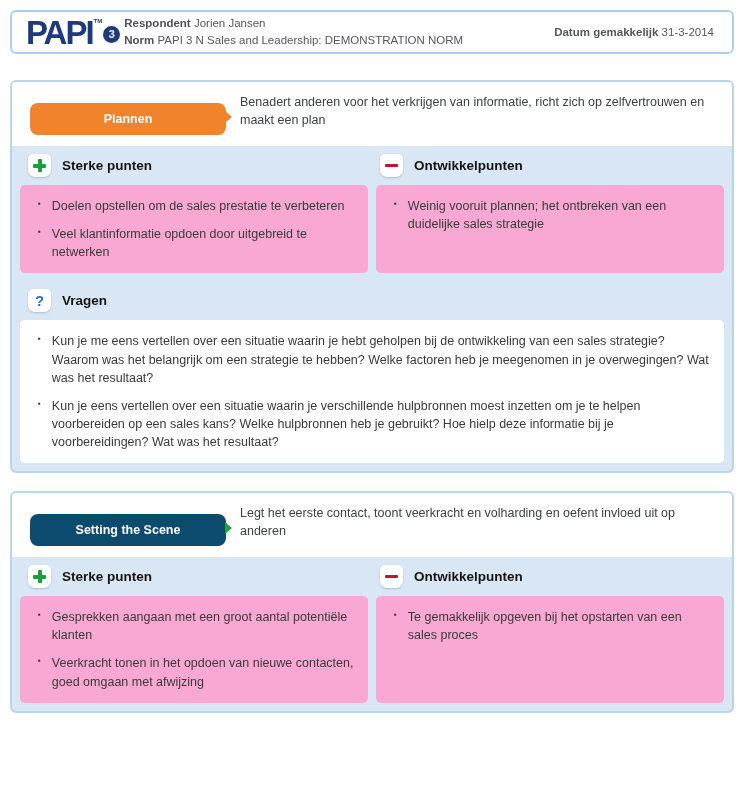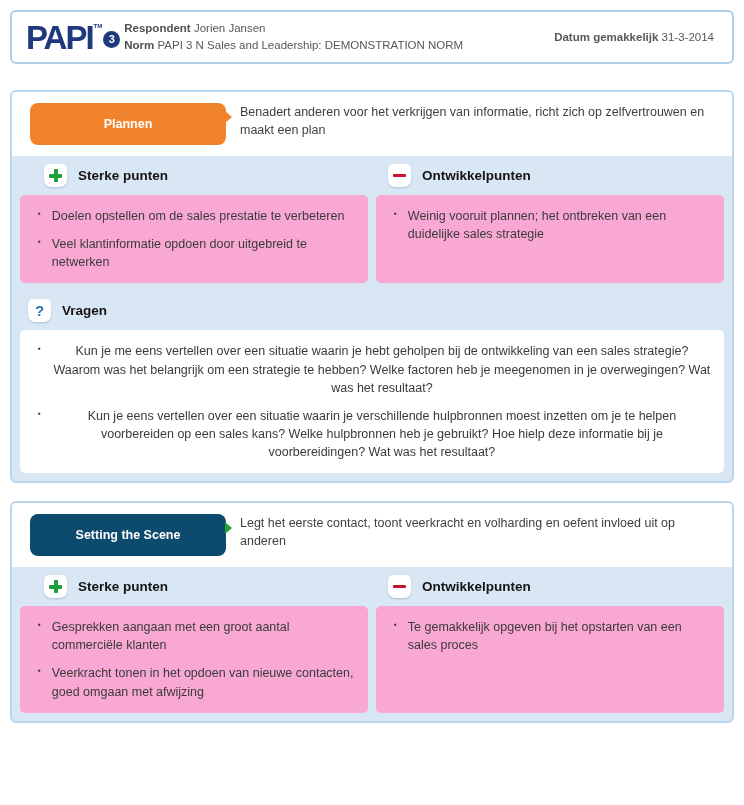--- a/index.html
+++ b/index.html
@@ -5,21 +5,21 @@
   * { box-sizing: border-box; margin: 0; padding: 0; }
   html,body { width: 744px; height: 805px; background: #ffffff; overflow: hidden; }
   body { font-family: "Liberation Sans", sans-serif; color: #3a3a3a; }
 
   
   .header-card {
     margin: 10px 10px 26px 10px;
     border: 2px solid #aecfec;
     border-radius: 6px;
     background: #fff;
-    height: 54px;
+    height: 44px;
     display: flex;
     align-items: center;
     padding: 4px 14px;
   }
   .logo-wrap { display: flex; align-items: flex-start; }
   .logo-text {
     font-size: 33px; font-weight: bold; letter-spacing: -2px;
     color: #1f3a7c; line-height: 1; font-family: "Liberation Sans", sans-serif;
   }
   .logo-tm { font-size: 6px; font-weight: bold; color: #1f3a7c; margin-left: 1px; margin-top: 2px; }
@@ -43,38 +43,38 @@
   }
   .section-head {
     background: #fff;
     padding: 9px 14px 11px 18px;
     display: flex;
     align-items: flex-start;
     gap: 14px;
   }
   .badge {
     position: relative;
-    min-width: 196px; max-width: 196px; height: 42px;
+    min-width: 196px; max-width: 196px; height: 32px;
     border-radius: 8px;
     color: #fff; font-size: 12.5px; font-weight: bold;
     display: flex; align-items: center; justify-content: center;
-    margin-top: 2px;
+    margin-top: 12px;
   }
   .badge::after {
     content: ""; position: absolute; right: -6px; top: 8px;
     border-top: 6px solid transparent; border-bottom: 6px solid transparent;
     border-left: 7px solid #000;
   }
   .sec-orange .badge { background: #f0832c; }
   .sec-orange .badge::after { border-left-color: #f0832c; }
   .sec-green .badge { background: #0c4a6e; }
   .sec-green .badge::after { border-left-color: #1fa33a; }
   .section-desc { font-size: 12.5px; color: #3f4043; line-height: 1.45; padding-top: 2px; }
 
-  .points-row { display: flex; padding: 8px 8px 6px 8px; margin-left: 16px; }
+  .points-row { display: flex; padding: 8px 8px 6px 8px; }
   .points-row .half { flex: 1; display: flex; align-items: center; gap: 11px; padding-left: 8px; }
   .icon-sq {
     width: 23px; height: 23px; background: #fff;
     border-radius: 5px 5px 7px 7px;
     box-shadow: 0 1px 2px rgba(40,70,110,.25);
     display: flex; align-items: center; justify-content: center;
     flex: 0 0 auto;
   }
   .plus-glyph { position: relative; width: 13px; height: 13px; }
   .plus-glyph::before { content: ""; position: absolute; left: 0; top: 5px; width: 13px; height: 3.5px; background: #1c9e3a; border-radius: 1px; }
@@ -87,21 +87,21 @@
   .card {
     background: #f9a8d4; border-radius: 5px; flex: 1;
     padding: 12px 10px 12px 12px;
   }
   ul.blist { list-style: none; }
   ul.blist li { display: flex; gap: 11px; font-size: 12.5px; line-height: 1.45; color: #3a3a3a; margin-bottom: 10px; }
   ul.blist li:last-child { margin-bottom: 0; }
   ul.blist li::before { content: "▪"; font-size: 8px; color: #333; line-height: 1.8; flex: 0 0 auto; margin-left: 6px; }
 
   .vragen-row { display: flex; align-items: center; gap: 11px; padding: 8px 8px 6px 16px; }
-  .vragen-card { margin: 2px 8px 8px 8px; background: #fff; border-radius: 5px; padding: 12px 12px 12px 12px; text-align: center; }
+  .vragen-card { margin: 2px 8px 8px 8px; background: #fff; border-radius: 5px; padding: 12px 12px 12px 12px; }
 </style>
 </head>
 <body>
 
 <div class="header-card">
   <div class="logo-wrap">
     <span class="logo-text">PAPI</span>
     <span class="logo-tm">TM</span>
     <span class="logo-circle">3</span>
   </div>
@@ -187,21 +187,21 @@
       <span class="icon-sq">
           <span class="minus-glyph"></span>
         </span>
       <span class="point-title">Ontwikkelpunten</span>
     </div>
   </div>
 
   <div class="cards-row">
     <div class="card">
       <ul class="blist">
-        <li>Gesprekken aangaan met een groot aantal commerciële klanten</li>
+        <li>Gesprekken aangaan met een groot aantal potentiële klanten</li>
         <li>Veerkracht tonen in het opdoen van nieuwe contacten, goed omgaan met afwijzing</li>
       </ul>
     </div>
     <div class="card">
       <ul class="blist">
         <li>Te gemakkelijk opgeven bij het opstarten van een sales proces</li>
       </ul>
     </div>
   </div>
 

